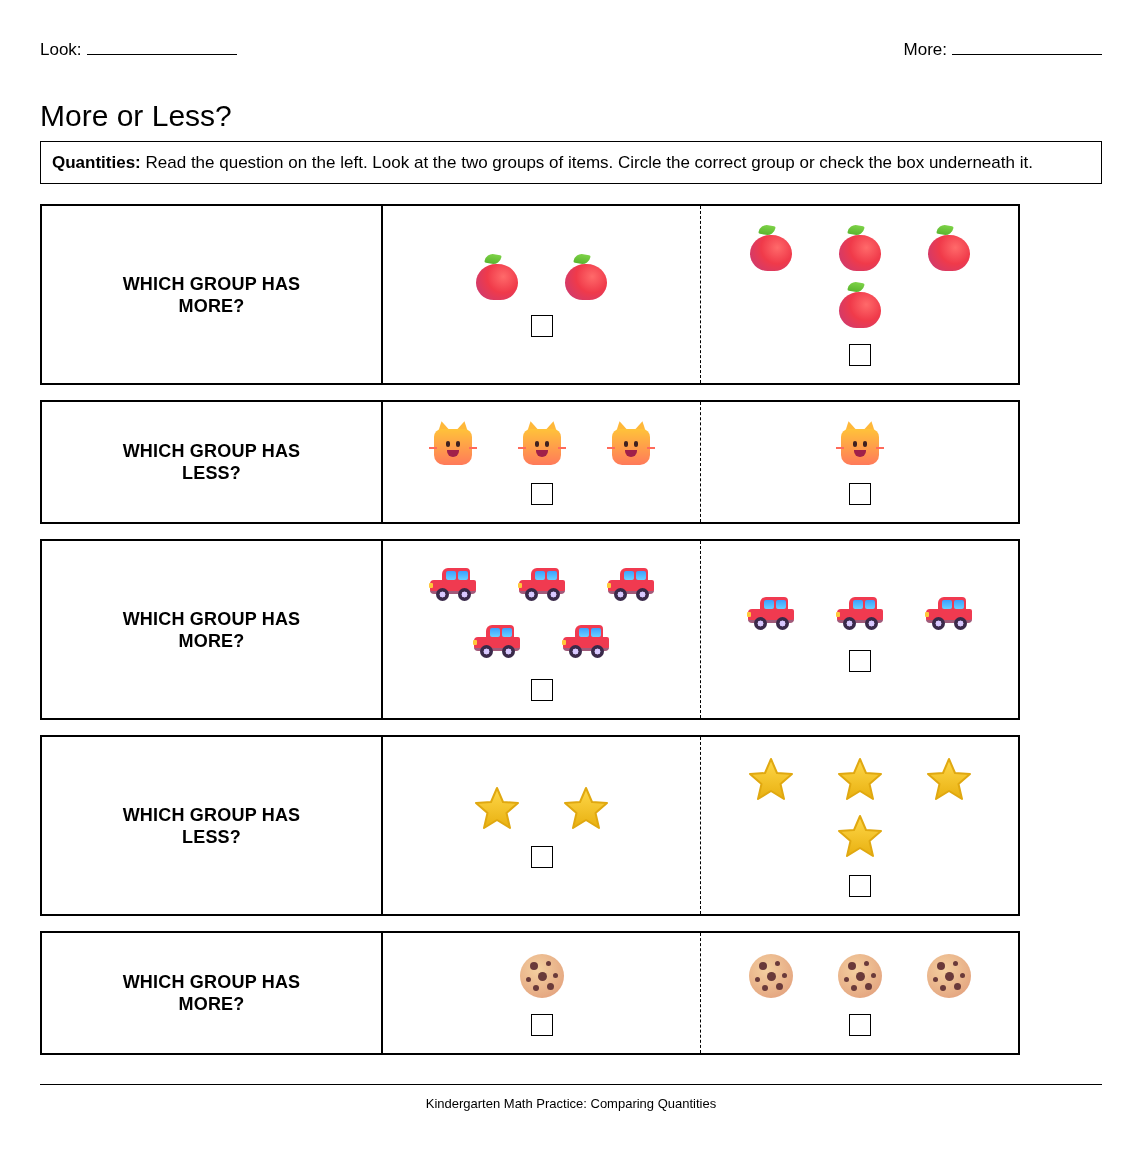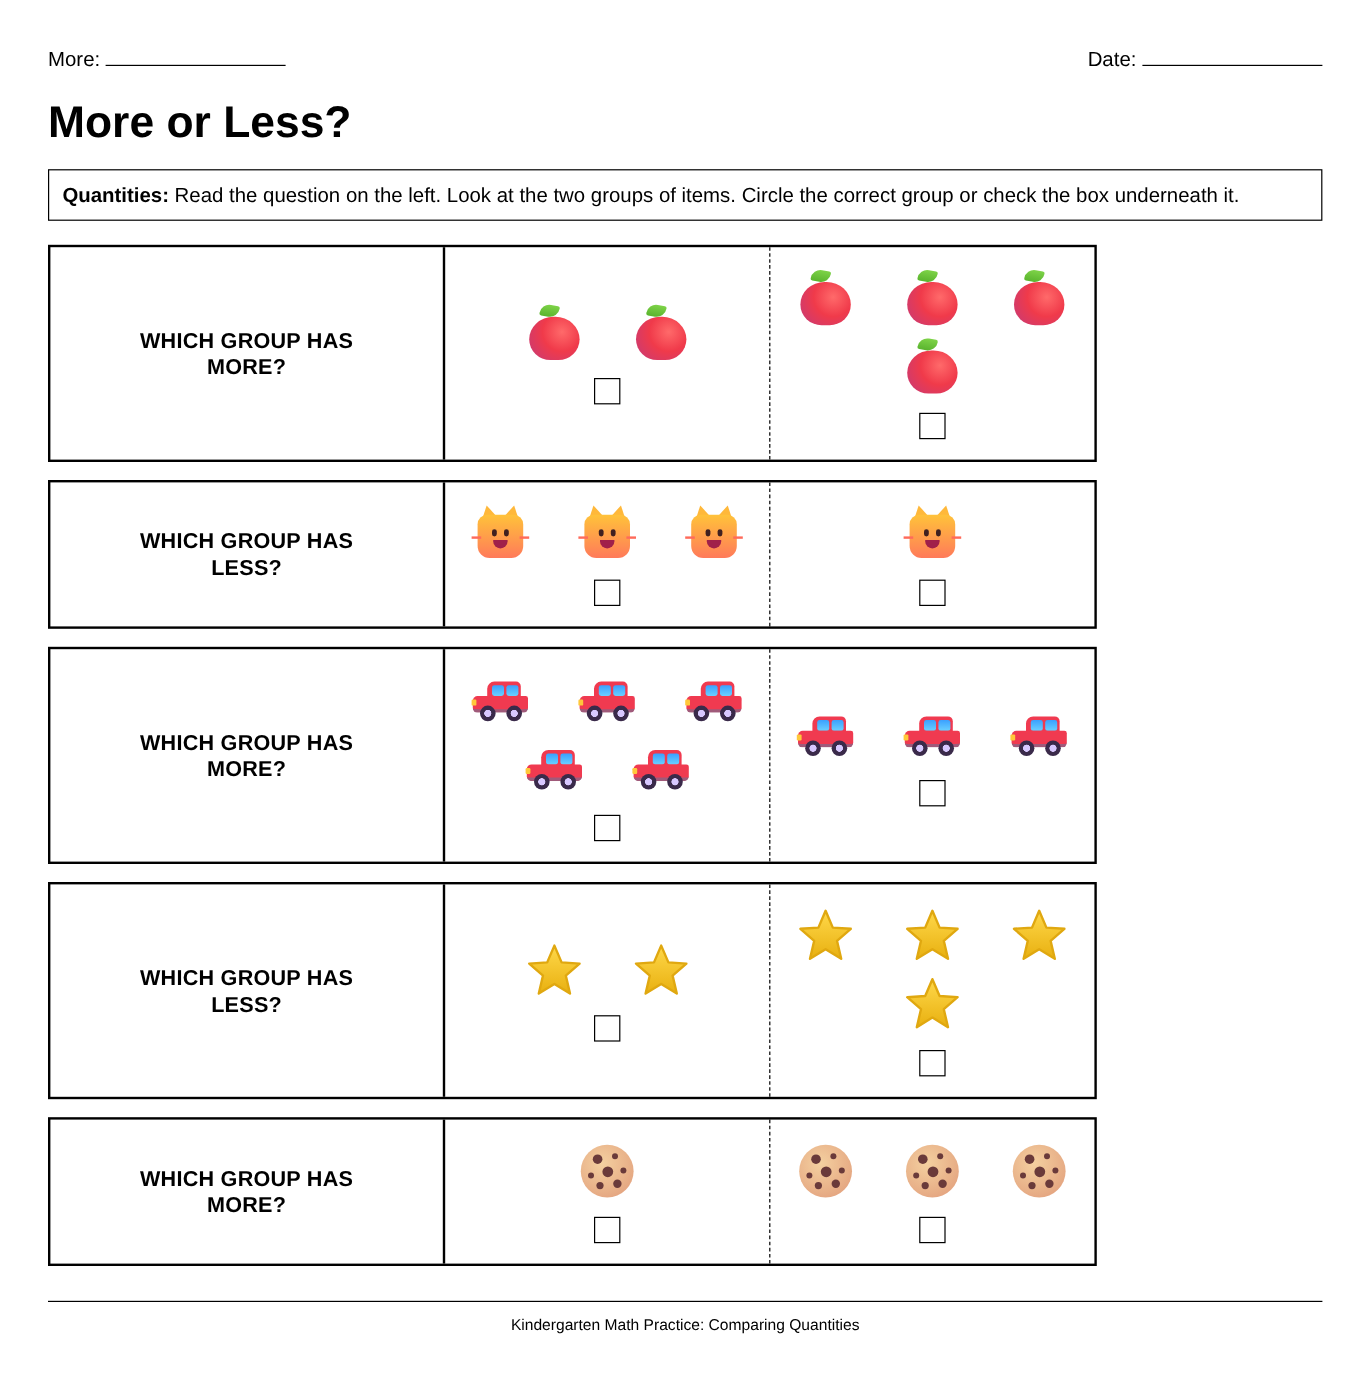--- a/index.html
+++ b/index.html
@@ -6,30 +6,30 @@
   html, body { width: 1142px; height: 1151px; background: #ffffff; }
   body { font-family: "Liberation Sans", sans-serif; color: #000; position: relative; }
 
   .header-line { position: absolute; top: 40px; font-size: 17px; display: flex; align-items: baseline; }
   .header-line.name { left: 40px; }
   .header-line.date { right: 40px; }
   .blank { display: inline-block; border-bottom: 1px solid #000; height: 14px; margin-left: 5px; }
   .name .blank { width: 150px; }
   .date .blank { width: 150px; }
 
-  .title { position: absolute; left: 40px; top: 81px; font-size: 37px; font-weight: bold; }
+  .title { position: absolute; left: 40px; top: 99px; font-size: 30px; font-weight: normal; }
 
   .directions {
     position: absolute; left: 40px; top: 141px; width: 1062px; height: 43px;
     border: 1px solid #000; padding: 11px 11px; font-size: 17px; white-space: nowrap;
   }
   .directions b { font-weight: bold; }
 
   .row {
-    position: absolute; left: 40px; width: 874px;
+    position: absolute; left: 40px; width: 980px;
     border: 2px solid #000; display: flex;
   }
   .q-cell {
     width: 341px; border-right: 2px solid #000;
     display: flex; align-items: center; justify-content: center; text-align: center;
     font-weight: bold; font-size: 18px; line-height: 22px; padding: 0 70px;
     letter-spacing: 0.2px;
   }
   .group {
     flex: 1; display: flex; flex-direction: column; align-items: center; justify-content: center;
@@ -88,25 +88,25 @@
 
   .cookie { position: relative; width: 48px; height: 48px; }
   .cookie .disc { position: absolute; left: 2px; top: 2px; width: 44px; height: 44px; border-radius: 50%;
     background: radial-gradient(circle at 40% 35%, #f4d0a0 0%, #e8b088 60%, #e09878 100%); }
   .cookie .chip { position: absolute; border-radius: 50%; background: #6a3a3a; }
 </style>
 </head>
 <body>
 
 <div class="header-line name">
-  <span>More:</span>
+  <span>Look:</span>
   <span class="blank"></span>
 </div>
 <div class="header-line date">
-  <span>Date:</span>
+  <span>More:</span>
   <span class="blank"></span>
 </div>
 
 <h1 class="title">More or Less?</h1>
 
 <div class="directions">
   <b>Quantities:</b><span> Read the question on the left. Look at the two groups of items. Circle the correct group or check the box underneath it.</span>
 </div>
 
 <div id="rows">

